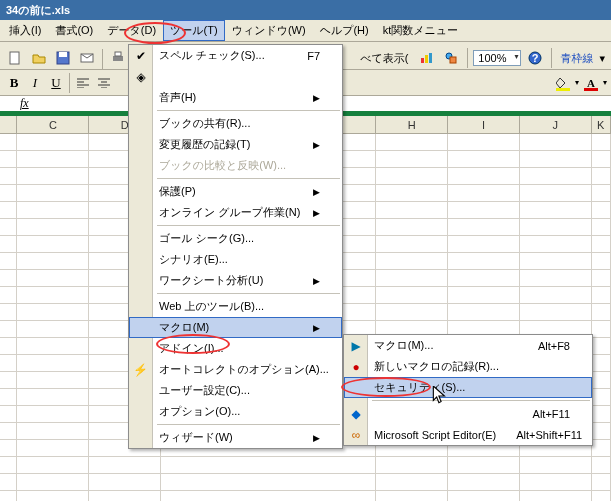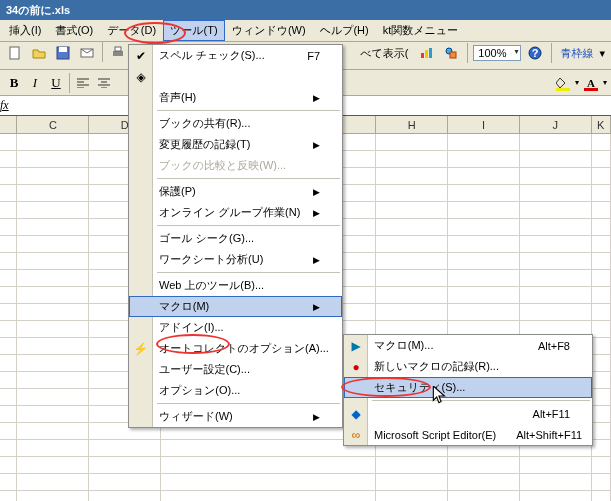--- a/index.html
+++ b/index.html
@@ -9,34 +9,34 @@
 
 .menubar { background:#ece9d8; height:22px; display:flex; align-items:center; padding:0 2px; border-bottom:1px solid #aca899; }
 .menubar .mitem { padding:3px 7px; cursor:default; }
 .menubar .mitem.active { background:#c1d2ee; border:1px solid #316ac5; padding:2px 6px; }
 
 .annot { position:absolute; border:2px solid #e33; border-radius:50%; pointer-events:none; }
 .annot1 { left:124px; top:22px; width:62px; height:22px; }
 .annot2 { left:156px; top:334px; width:74px; height:20px; }
 .annot3 { left:341px; top:377px; width:90px; height:20px; }
 
-.toolbar { background:#ece9d8; height:28px; border-bottom:1px solid #aca899; display:flex; align-items:flex-start; padding:0 4px; gap:2px; position:relative; }
+.toolbar { background:#ece9d8; height:28px; border-bottom:1px solid #aca899; display:flex; align-items:flex-end; padding:0 4px; gap:2px; position:relative; }
 .tb-btn { width:22px; height:22px; display:flex; align-items:center; justify-content:center; border:1px solid transparent; }
 .sep { width:1px; height:20px; background:#aca899; margin:0 2px; }
 .tb-text { padding:0 4px; }
 .zoom { background:#fff; border:1px solid #7f9db9; padding:1px 14px 1px 4px; position:relative; font-size:11px; }
 .zoom::after { content:"▾"; position:absolute; right:2px; font-size:8px; color:#333; }
 
 .toolbar2 { background:#ece9d8; height:26px; border-bottom:1px solid #aca899; display:flex; align-items:center; padding:0 4px; gap:1px; }
 .fmt { width:20px; height:20px; display:flex; align-items:center; justify-content:center; font-family:"Times New Roman",serif; font-size:13px; }
 .fmt.bold { font-weight:bold; }
 .fmt.ital { font-style:italic; }
 .fmt.und { text-decoration:underline; }
 
-.fx-row { background:#fff; height:20px; border-bottom:1px solid #15803d; display:flex; align-items:center; padding:0 0;text-decoration:underline; }
+.fx-row { background:#fff; height:20px; border-bottom:5px solid #15803d; display:flex; align-items:center; padding:0 20px;text-decoration:underline; }
 .fx { font-style:italic; font-family:serif; font-size:12px; }
 
 .grid { position:relative; background:#fff; }
 .col-headers { display:flex; background:#ece9d8; border-bottom:1px solid #aca899; height:18px; }
 .col-headers div { border-right:1px solid #aca899; text-align:center; line-height:18px; color:#333; }
 .rows { }
 .row { display:flex; height:17px; }
 .row div { border-right:1px solid #d4d0c8; border-bottom:1px solid #d4d0c8; }
 
 
@@ -445,20 +445,23 @@
     </div>
   <div class="menu-item">
       <span>オンライン グループ作業(N)</span>
       <span class="arrow">▶</span>
     </div>
   <div class="menu-sep"></div>
   <div class="menu-item">
       <span>ゴール シーク(G)...</span>
     </div>
   <div class="menu-item">
+      <span>シナリオ(E)...</span>
+    </div>
+  <div class="menu-item">
       <span>ワークシート分析(U)</span>
       <span class="arrow">▶</span>
     </div>
   <div class="menu-sep"></div>
   <div class="menu-item">
       <span>Web 上のツール(B)...</span>
     </div>
   <div class="menu-item highlight">
       <span>マクロ(M)</span>
       <span class="arrow">▶</span>

